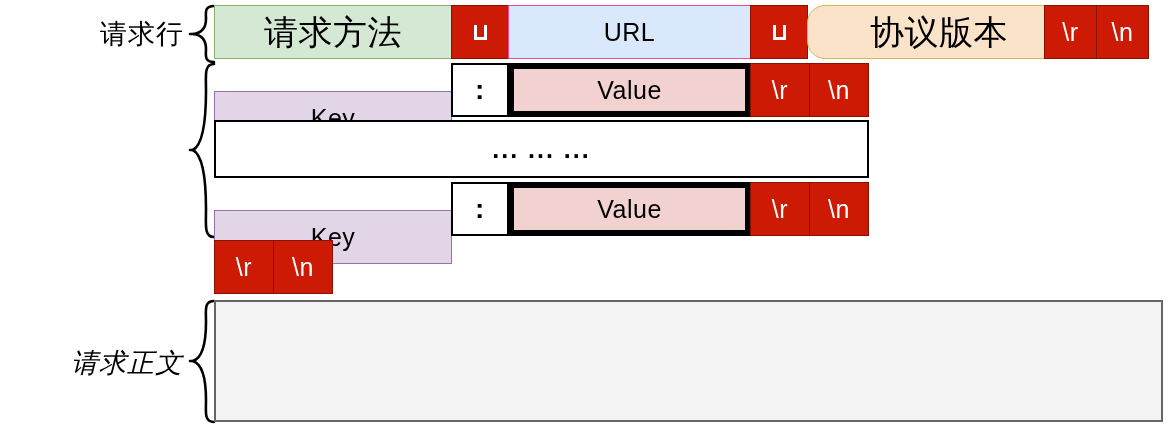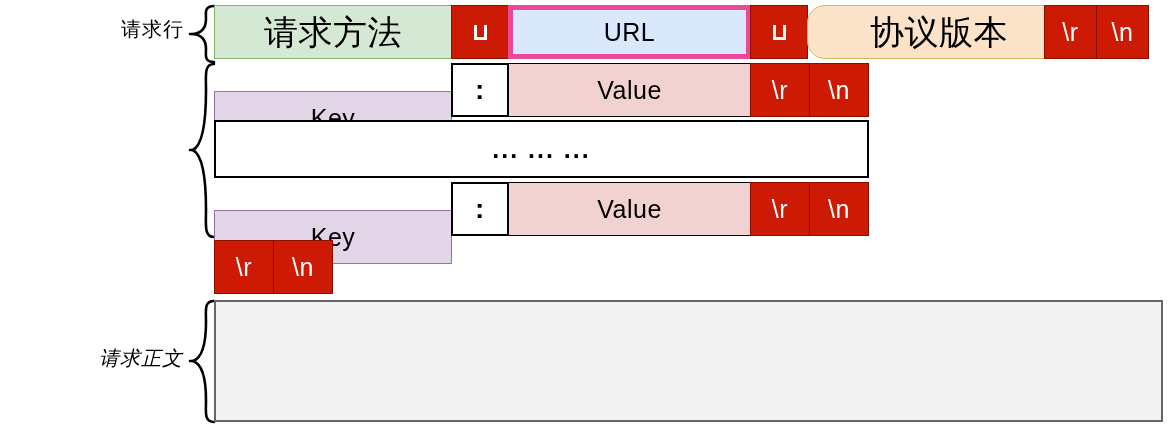--- a/index.html
+++ b/index.html
@@ -34,34 +34,34 @@
   .cell.cjk {
     font-size: 34px;
   }
 
   .c-method {
     background: #d5e8d4;
     border: 1px solid #82b366;
   }
   .c-url {
     background: #dae8fc;
-    border: 5px solid #ec4899;
+    border: 1px solid #ec4899;
   }
   .c-version {
     background: #fae3c8;
     border: 1px solid #d6b656;
   }
   .c-key {
     background: #e1d5e7;
     border: 1px solid #9673a6;
     margin-top: 28px;
   }
   .c-value {
     background: #f1d2d0;
-    border: 1px solid #000000;
+    border: 6px solid #000000;
   }
   .c-colon {
     background: #ffffff;
     border: 2px solid #000000;
     font-size: 28px;
     font-weight: 700;
   }
   .c-crlf {
     background: #cc1a05;
     border: 1px solid #8a1100;
@@ -83,21 +83,21 @@
     letter-spacing: 2px;
   }
   .c-body {
     background: #f3f3f3;
     border: 2px solid #666666;
   }
 
   
   .sec-label {
     position: absolute;
-    font-size: 20px;
+    font-size: 27px;
     color: #000000;
     white-space: nowrap;
     text-align: right;
     letter-spacing: 1px;
   }
 
   
   .brace {
     position: absolute;
   }

